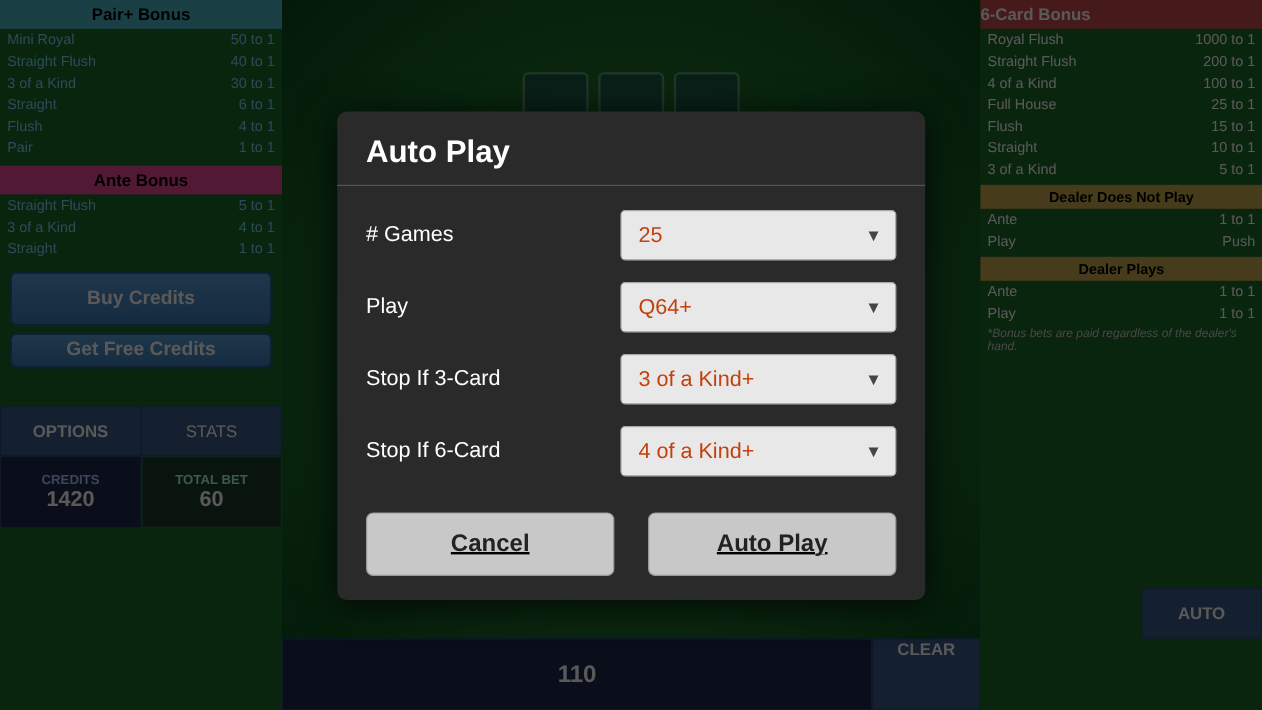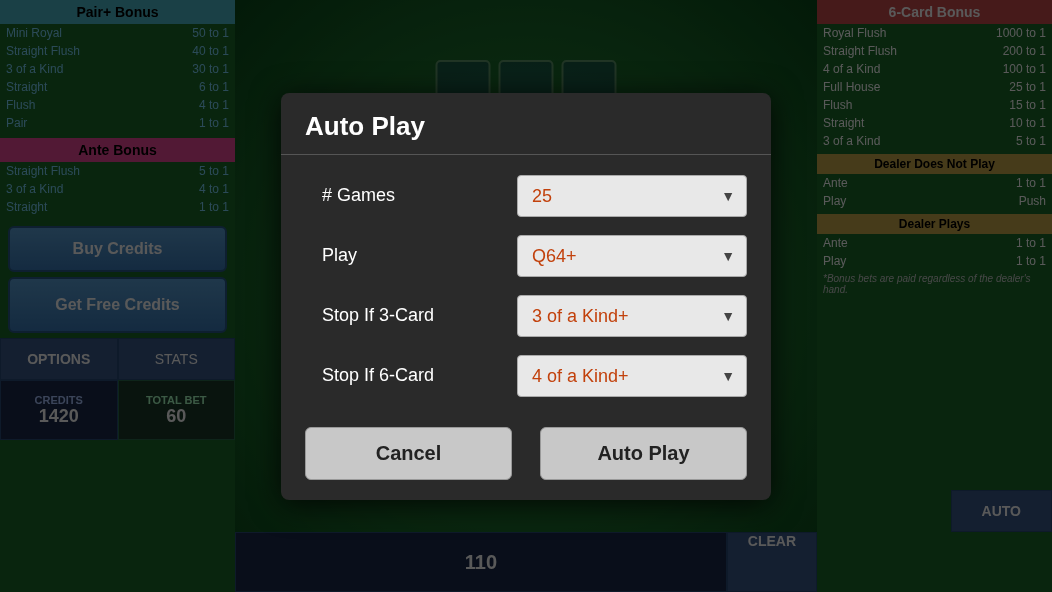--- a/index.html
+++ b/index.html
@@ -70,21 +70,21 @@
       text-align: center;
     }
 
     .btn-free-credits {
       background: linear-gradient(to bottom, #5a9fd4, #3a7ab8);
       color: #fff;
       border: 2px solid #2a5a8a;
       border-radius: 6px;
       font-size: 16px;
       font-weight: bold;
-      padding: 17px 0;
+      padding: 4px 0;
       margin: 0 8px;
       cursor: pointer;
       text-align: center;
     }
 
     .bottom-buttons-left {
       position: absolute;
       bottom: 60px;
       left: 0;
       width: 235px;
@@ -247,21 +247,20 @@
       width: 235px;
       height: 592px;
       background: #1a6b2a;
       display: flex;
       flex-direction: column;
     }
 
     .right-bonus-header {
       background: #c84a4a;
       color: #fff;
-      text-align: center;
       font-weight: bold;
       font-size: 14px;
       padding: 4px 0;
     }
 
     .right-bonus-table {
       width: 100%;
       border-collapse: collapse;
     }
 
@@ -386,21 +385,20 @@
       font-weight: bold;
       padding: 18px 24px 12px 24px;
       border-bottom: 1px solid #555;
     }
 
     .modal-body {
       padding: 20px 24px;
       display: flex;
       flex-direction: column;
       gap: 18px;
-      margin-left: 17px;
     }
 
     .modal-row {
       display: flex;
       align-items: center;
       justify-content: space-between;
     }
 
     .modal-label {
       color: #fff;
@@ -433,20 +431,21 @@
       transform: translateY(-50%);
       pointer-events: none;
       color: #444;
       font-size: 14px;
     }
 
     .modal-footer {
       padding: 10px 24px 0 24px;
       display: flex;
       gap: 28px;
+      text-decoration: underline;
     }
 
     .btn-cancel {
       flex: 1;
       background: #c8c8c8;
       border: 1px solid #999;
       border-radius: 6px;
       font-size: 20px;
       font-weight: bold;
       color: #222;

